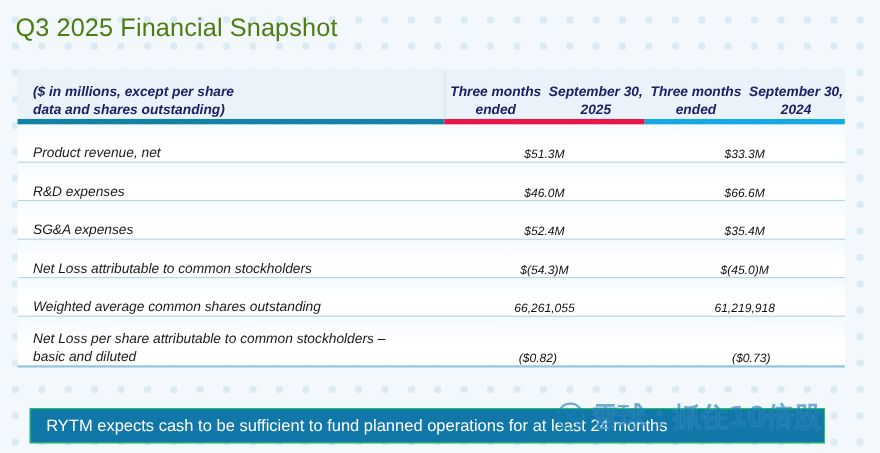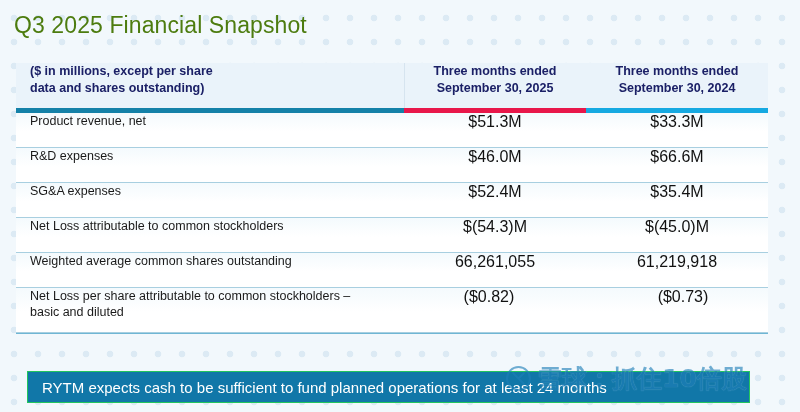--- a/index.html
+++ b/index.html
@@ -47,22 +47,23 @@
   
   #finance-table {
     position: absolute;
     left: 16px;
     top: 63px;
     width: 752px;
   }
 
   .trow {
     display: flex;
-    align-items: flex-start;
+    align-items: flex-end;
     background: #eef6fb;
+    font-style: italic;
   }
   .trow.body-row {
     background: linear-gradient(to bottom, #f4fafd 0%, #ffffff 55%, #ffffff 100%);
   }
 
   .cell-label {
     width: 388px;
     box-sizing: border-box;
     padding-left: 14px;
     padding-right: 8px;
@@ -71,21 +72,21 @@
     font-size: 12.5px;
     color: #1a1a1a;
     line-height: 1.28;
   }
   .cell-num {
     width: 182px;
     box-sizing: border-box;
     display: flex;
     align-items: center;
     justify-content: center;
-    font-size: 16px;
+    font-size: 11px;
     color: #111111;
   }
 
   
   #header-row {
     height: 45px;
     background: #eaf3fa;
   }
   #header-row .cell-label {
     font-weight: bold;
@@ -93,21 +94,21 @@
     color: #1b2066;
     line-height: 1.32;
     align-items: center;
   }
   #header-row .cell-num {
     font-weight: bold;
     color: #1b2066;
     font-size: 12.5px;
     text-align: center;
     line-height: 1.32;
-    flex-direction: column;
+    flex-direction: row;
     justify-content: center;
   }
   .hdr-div {
     position: absolute;
     left: 388px;
     top: 0;
     width: 1px;
     height: 45px;
     background: #d6e4ef;
   }

